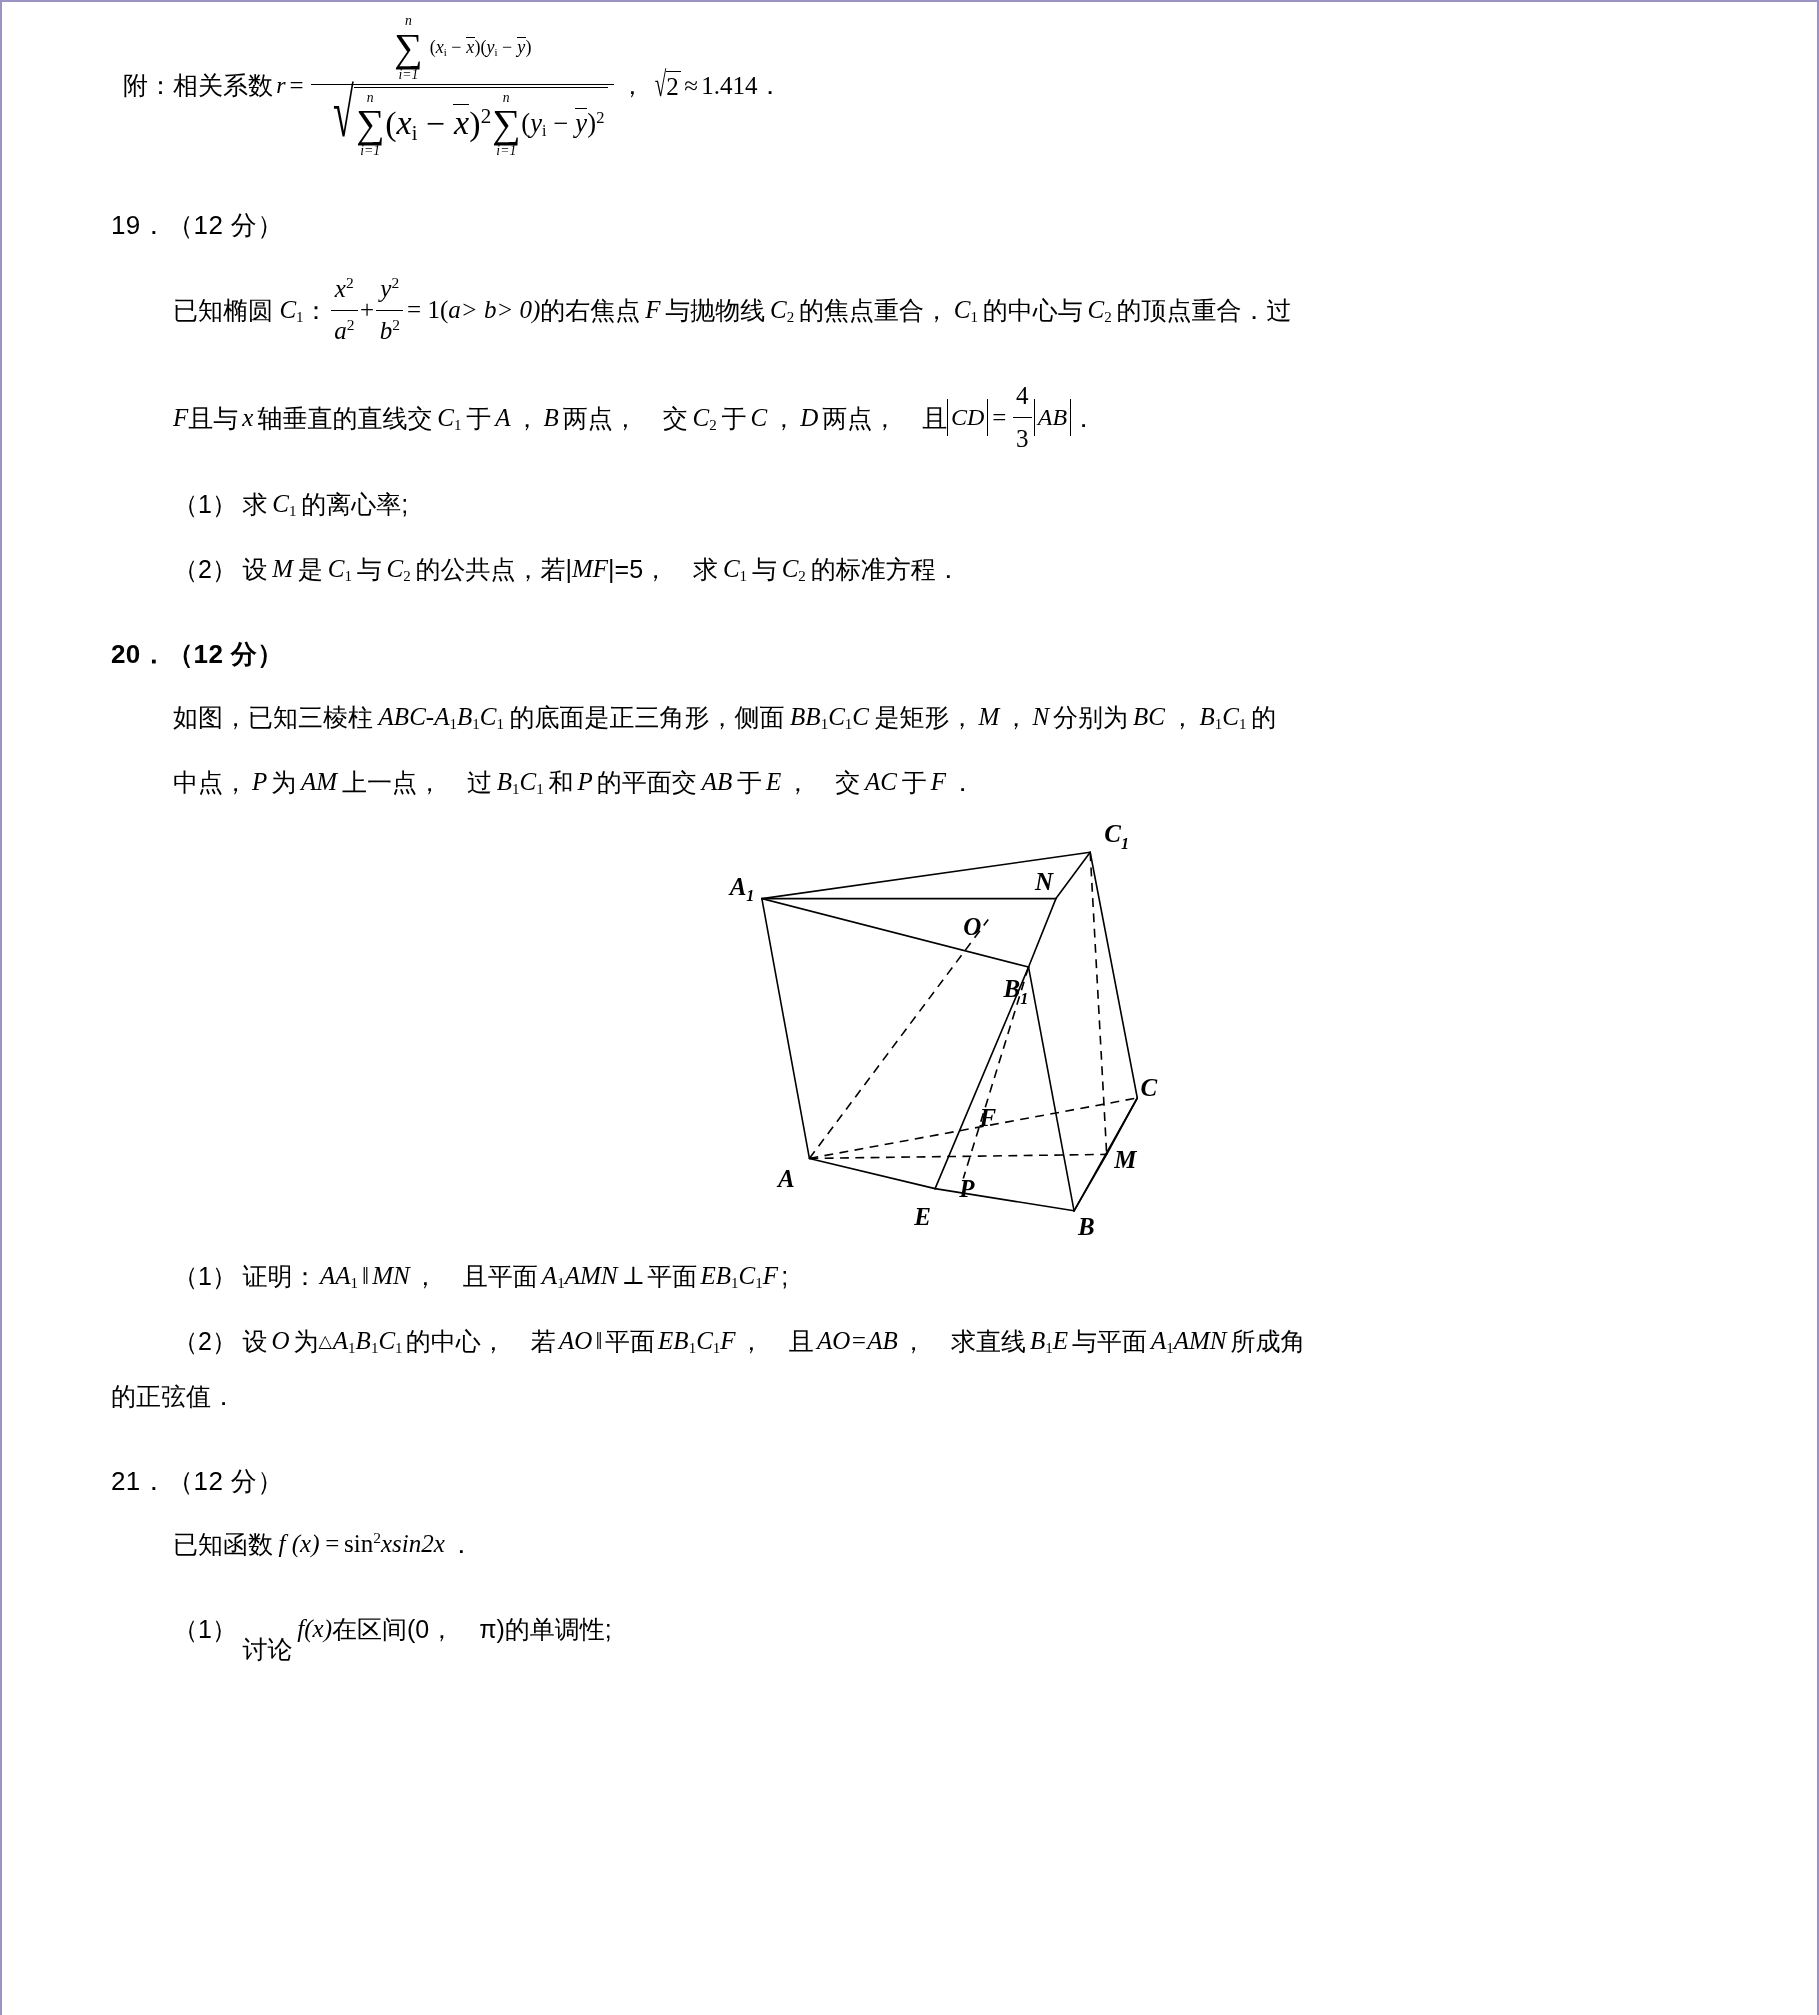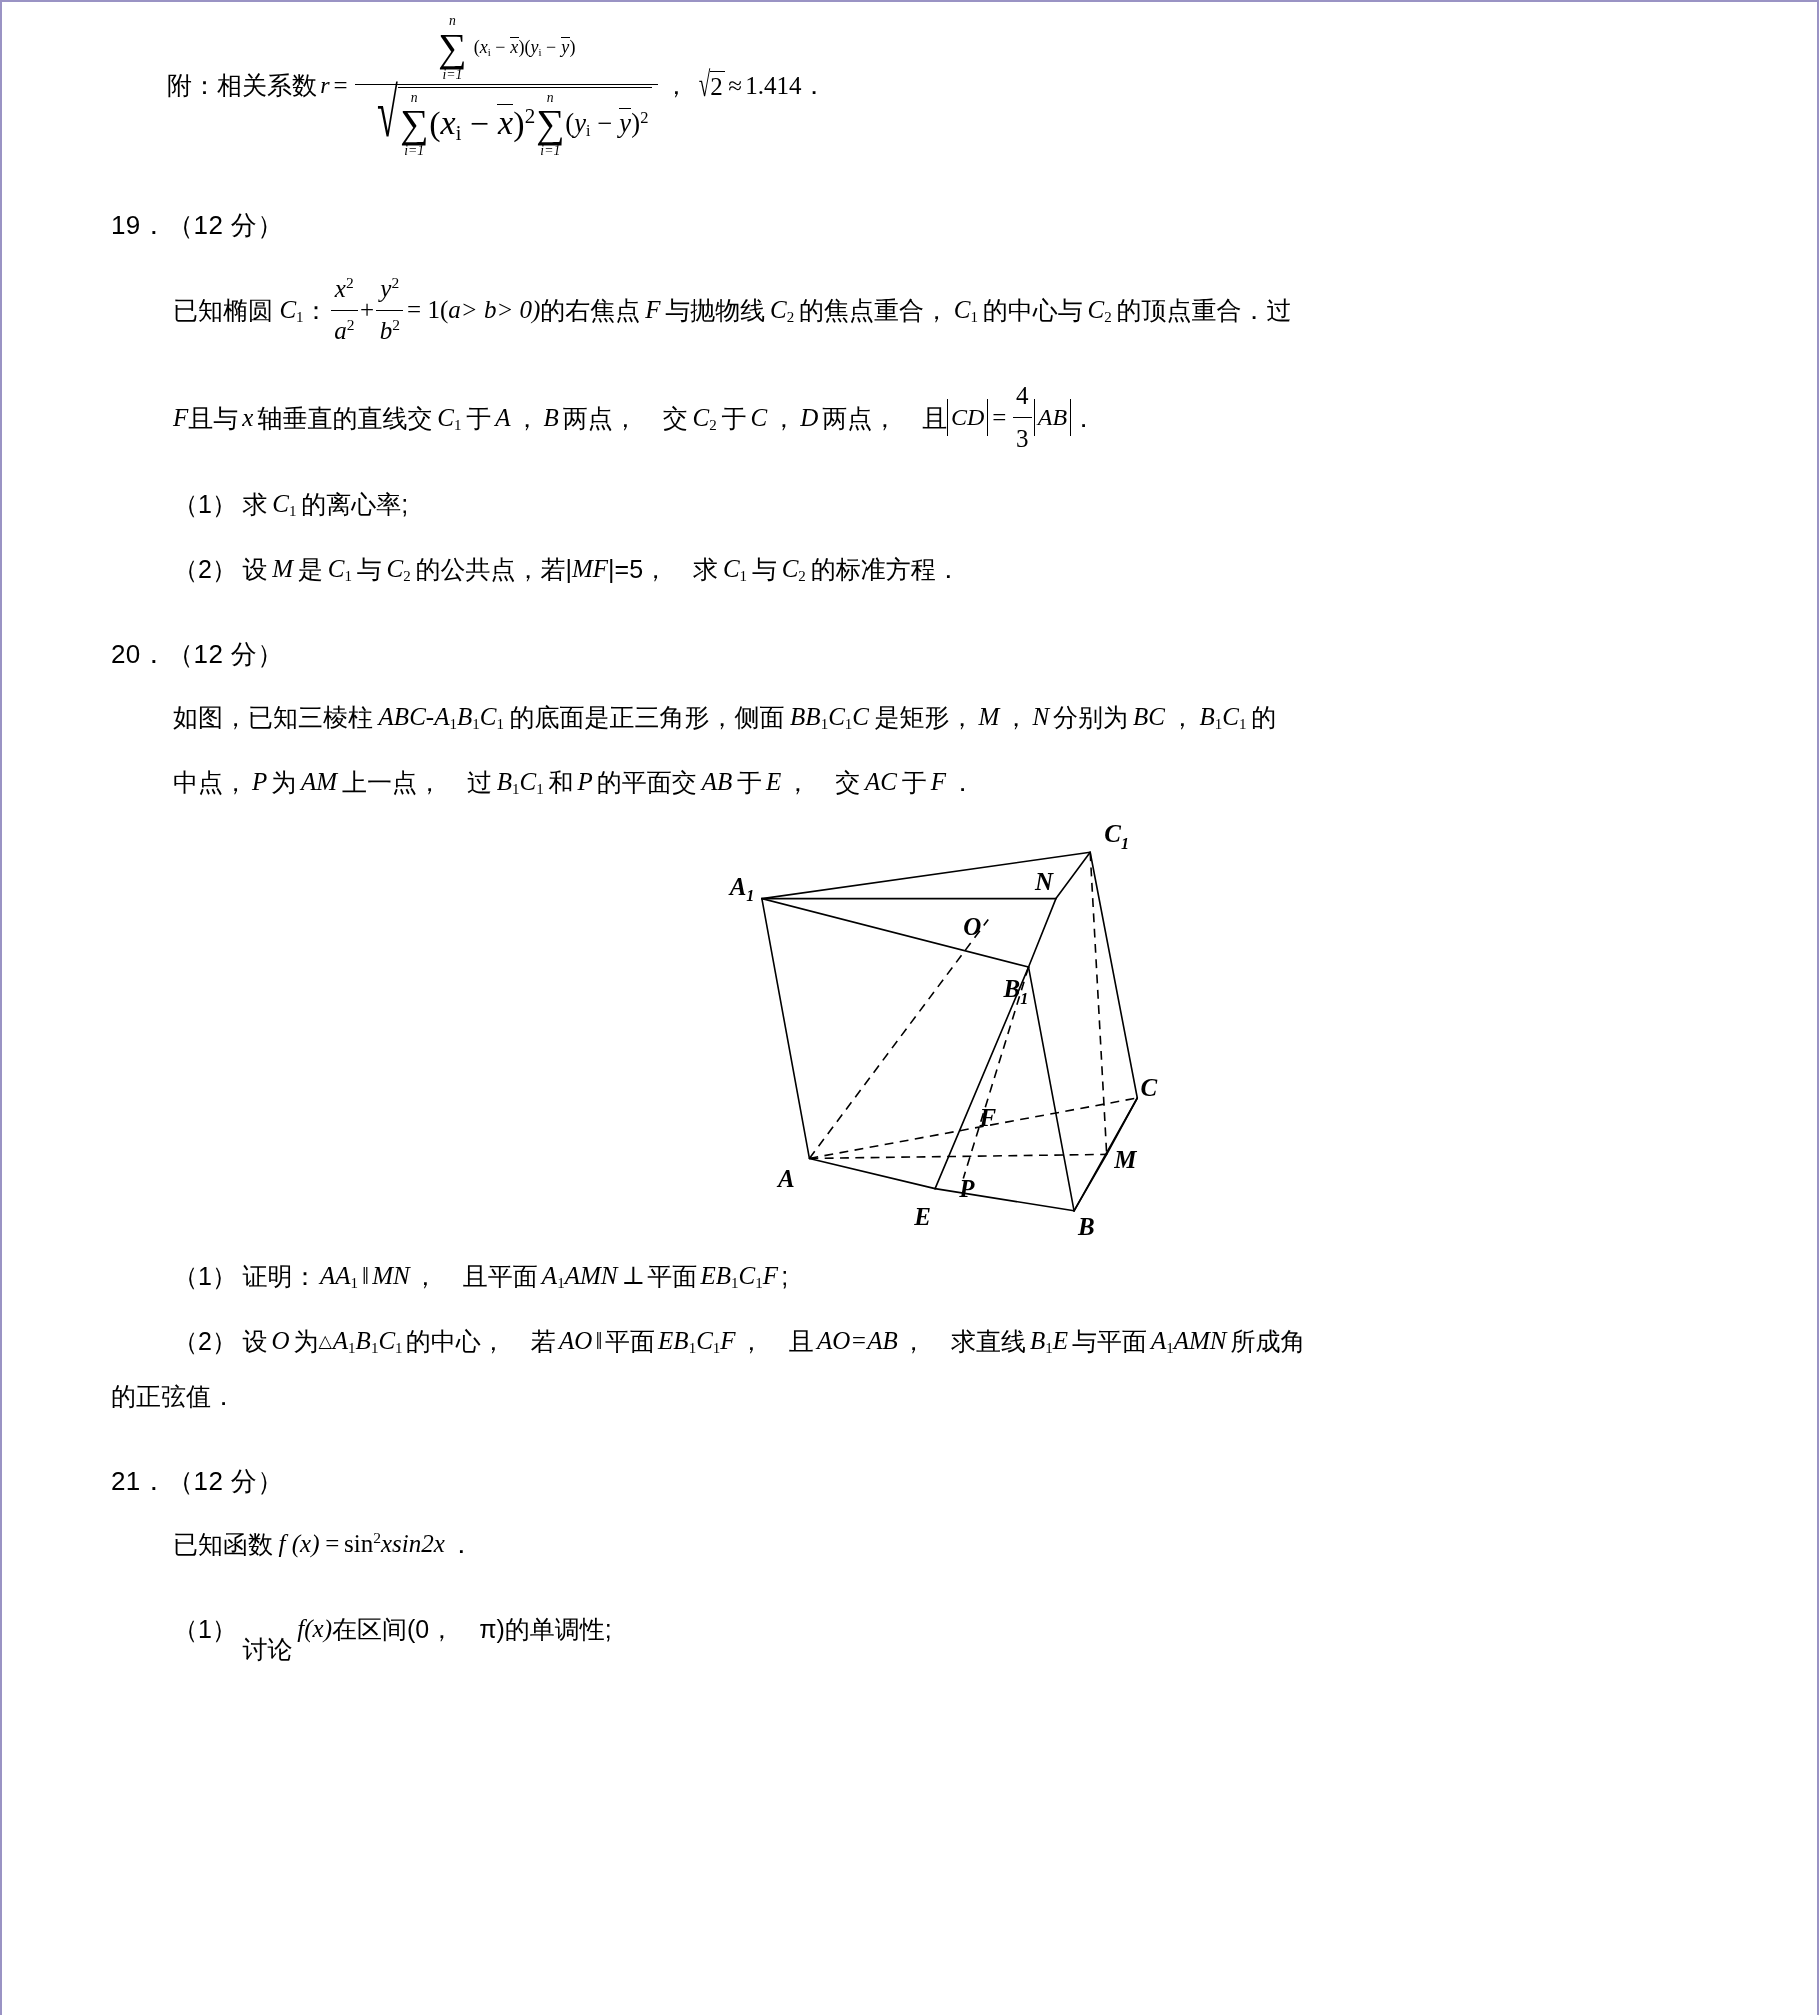--- a/index.html
+++ b/index.html
@@ -75,21 +75,21 @@
   .frac .den { padding: 1.2px 3.2px 0 3.2px; border-top: 1.2px solid #000; }
 
   
   .formula-row {
     display: flex;
     align-items: center;
     padding-left: 12px;
     padding-top: 12px;
     font-size: 25px;
   }
-  .formula-label { white-space: nowrap; padding-right: 3.2px; margin-left: 44px; }
+  .formula-label { white-space: nowrap; padding-right: 3.2px; }
   .bigfrac {
     display: inline-flex;
     flex-direction: column;
     align-items: center;
     margin: 0 3.2px;
     font-family: "Liberation Serif","DejaVu Serif",serif;
   }
   .bigfrac .num { padding: 0 5.6px 2.4px 5.6px; }
   .bigfrac .den { padding: 2.4px 5.6px 0 5.6px; border-top: 1.6px solid #000; }
 
@@ -275,21 +275,21 @@
       <span class="it" style="padding:0 4.8px;"><span>C</span><span class="sub">2</span></span>
       <span>的公共点，若|</span>
       <span class="it">MF</span>
       <span>|=5，　求</span>
       <span class="it" style="padding:0 4.8px;"><span>C</span><span class="sub">1</span></span>
       <span>与</span>
       <span class="it" style="padding:0 4.8px;"><span>C</span><span class="sub">2</span></span>
       <span>的标准方程．</span>
     </div>
 
-    <div class="qnum" style="margin-top:52px;">
+    <div class="qnum" style="margin-top:52px;font-weight:bold;">
       <span>20．</span><span>（12 分）</span>
     </div>
 
     <div class="para" style="margin-top:31px; display:flex; align-items:center;">
       <span>如图，已知三棱柱</span>
       <span class="it" style="padding:0 5.6px;"><span>ABC-A</span><span class="sub">1</span><span>B</span><span class="sub">1</span><span>C</span><span class="sub">1</span></span>
       <span>的底面是正三角形，侧面</span>
       <span class="it" style="padding:0 5.6px;"><span>BB</span><span class="sub">1</span><span>C</span><span class="sub">1</span><span>C</span></span>
       <span>是矩形，</span>
       <span class="it" style="padding:0 4px;">M</span>

